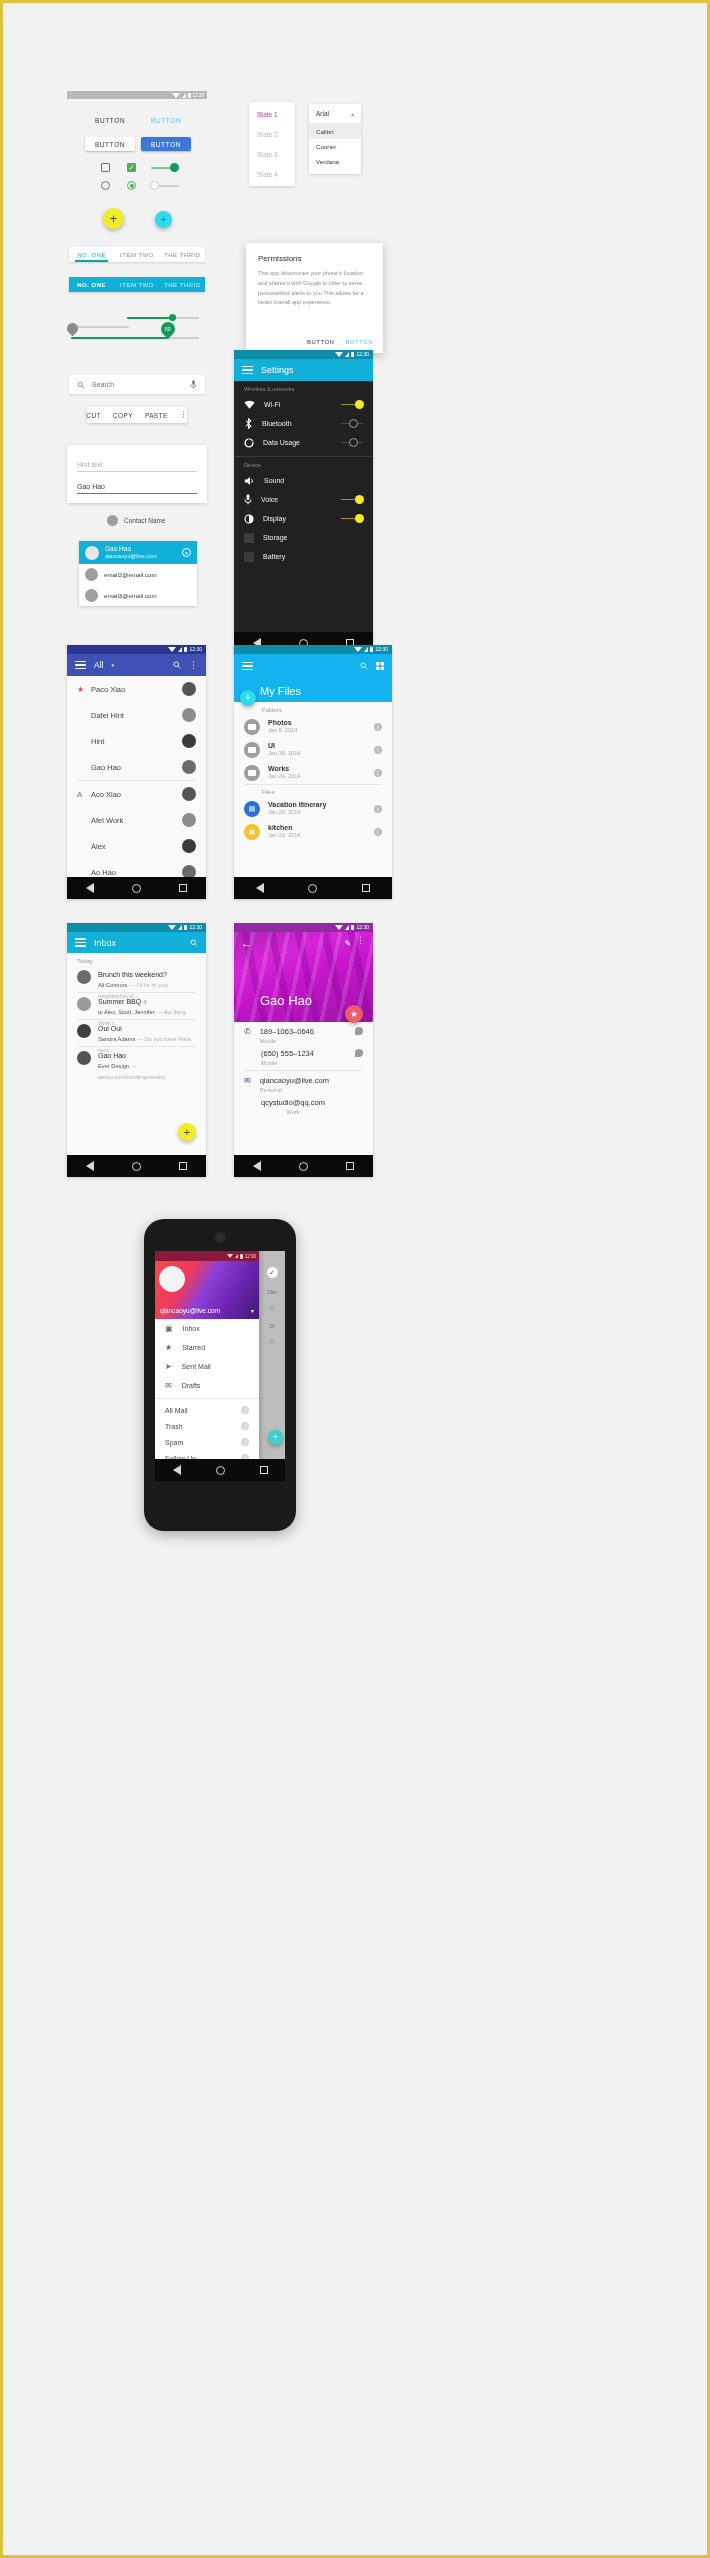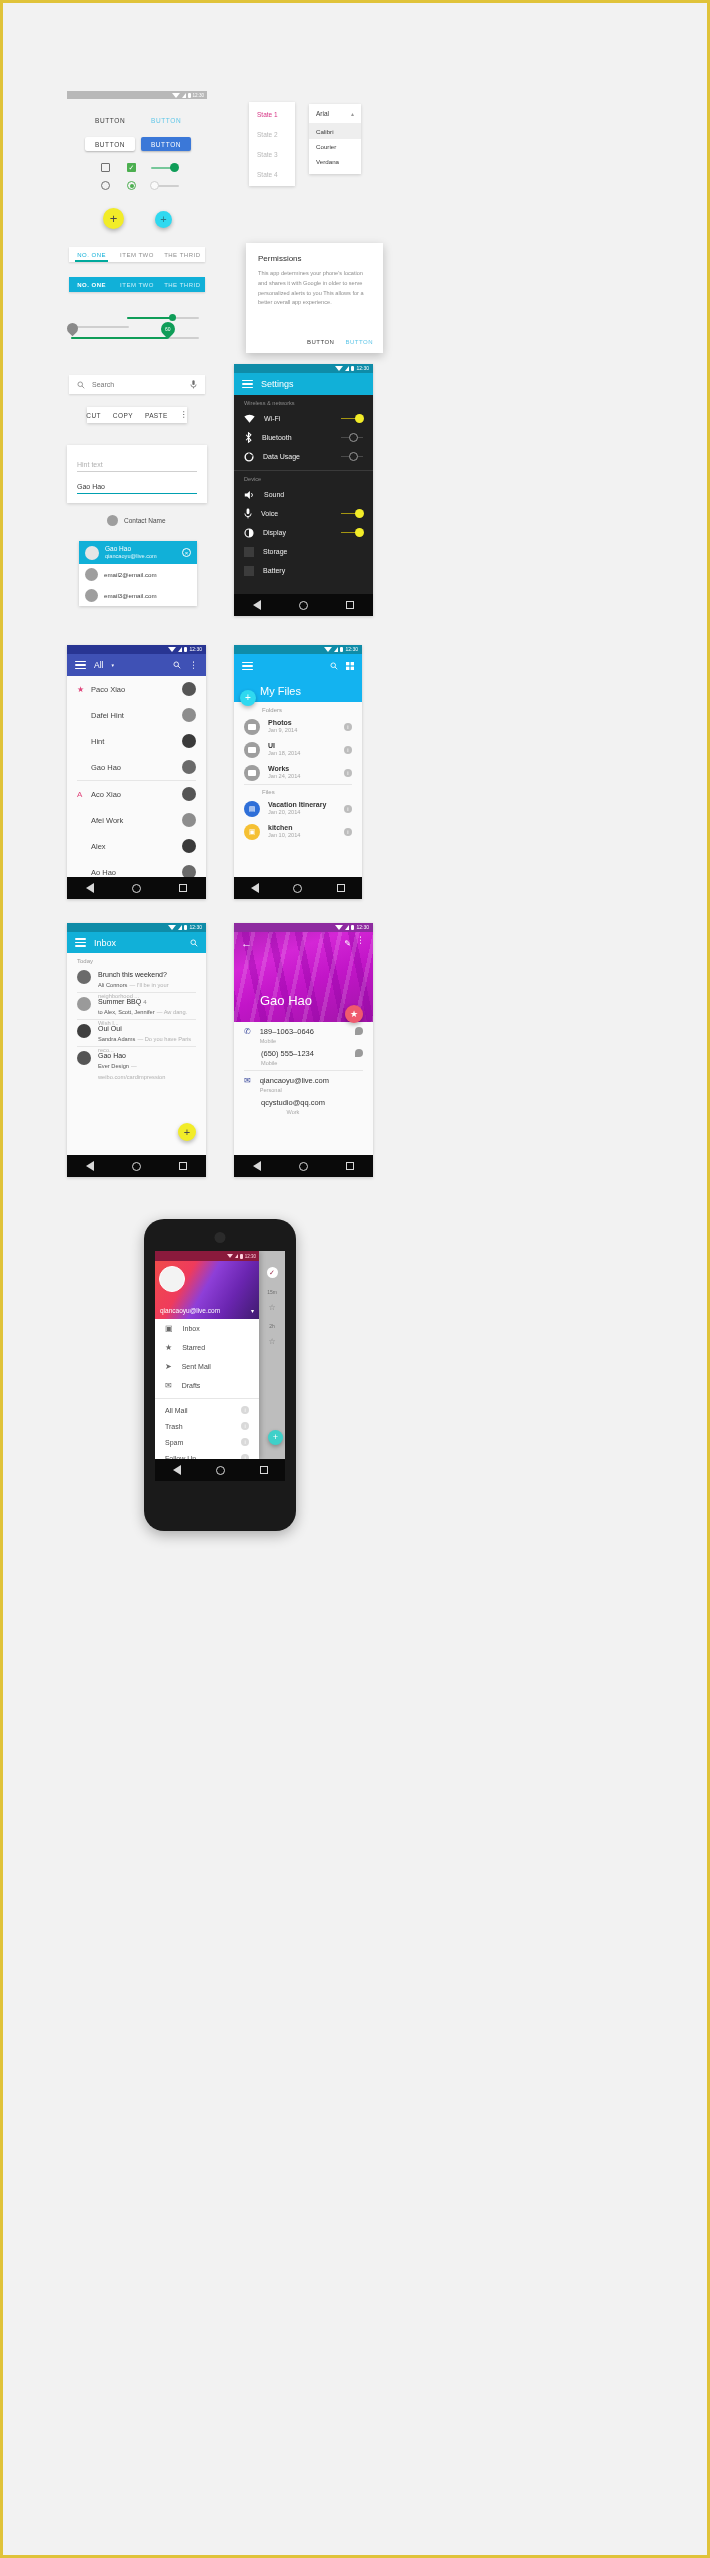--- a/index.html
+++ b/index.html
@@ -284,21 +284,21 @@
 
   <div class="card" style="left:243px;top:197px;width:137px;height:110px;box-shadow:0 3px 9px rgba(0,0,0,.22);margin-top:43px;">
     <div style="padding:11px 12px 6px;font-size:8px;color:#2e2e2e;">Permissions</div>
     <div style="padding:0 12px;font-size:5.6px;line-height:1.75;color:#8f8f8f;">This app determines your phone's location and shares it with Google in older to serve personalized alerts to you This allows for a better overall app experience.</div>
     <div style="position:absolute;right:10px;bottom:8px;display:flex;gap:11px;font-size:6px;letter-spacing:.5px;">
       <span style="color:#3b3b3b;">BUTTON</span>
       <span style="color:#5fc6e8;">BUTTON</span>
     </div>
   </div>
 
-  <div class="phone" style="left:231px;top:361px;width:139px;height:252px;background:#212121;">
+  <div class="phone" style="left:231px;top:347px;width:139px;height:304px;background:#212121;">
     <div class="statusbar" style="background:#0f8ca8;">
       <span class="wifi-tri"></span>
       <span class="sig-tri"></span>
       <span class="batt"></span>
       <span class="sb-time">12:30</span>
     </div>
     <div class="appbar" style="height:22px;background:#11b0d8;">
       <span class="hamburger">
           <span></span>
           <span></span>
@@ -454,21 +454,21 @@
         <span class="avatar" style="width:14px;height:14px;margin-left:auto;background:#6a6a6a;"></span>
       </div>
 
     <div class="navbar">
       <span class="nav-back"></span>
       <span class="nav-home"></span>
       <span class="nav-rec"></span>
     </div>
   </div>
 
-  <div class="phone" style="left:231px;top:642px;width:128px;height:254px;">
+  <div class="phone" style="left:231px;top:642px;width:158px;height:254px;">
     <div class="statusbar" style="background:#0f8ca8;">
       <span class="wifi-tri"></span>
       <span class="sig-tri"></span>
       <span class="batt"></span>
       <span class="sb-time">12:30</span>
     </div>
     <div style="height:48px;background:#13b3f0;position:relative;">
       <div style="display:flex;align-items:center;padding:6px 8px 0;">
         <span class="hamburger">
             <span></span>

